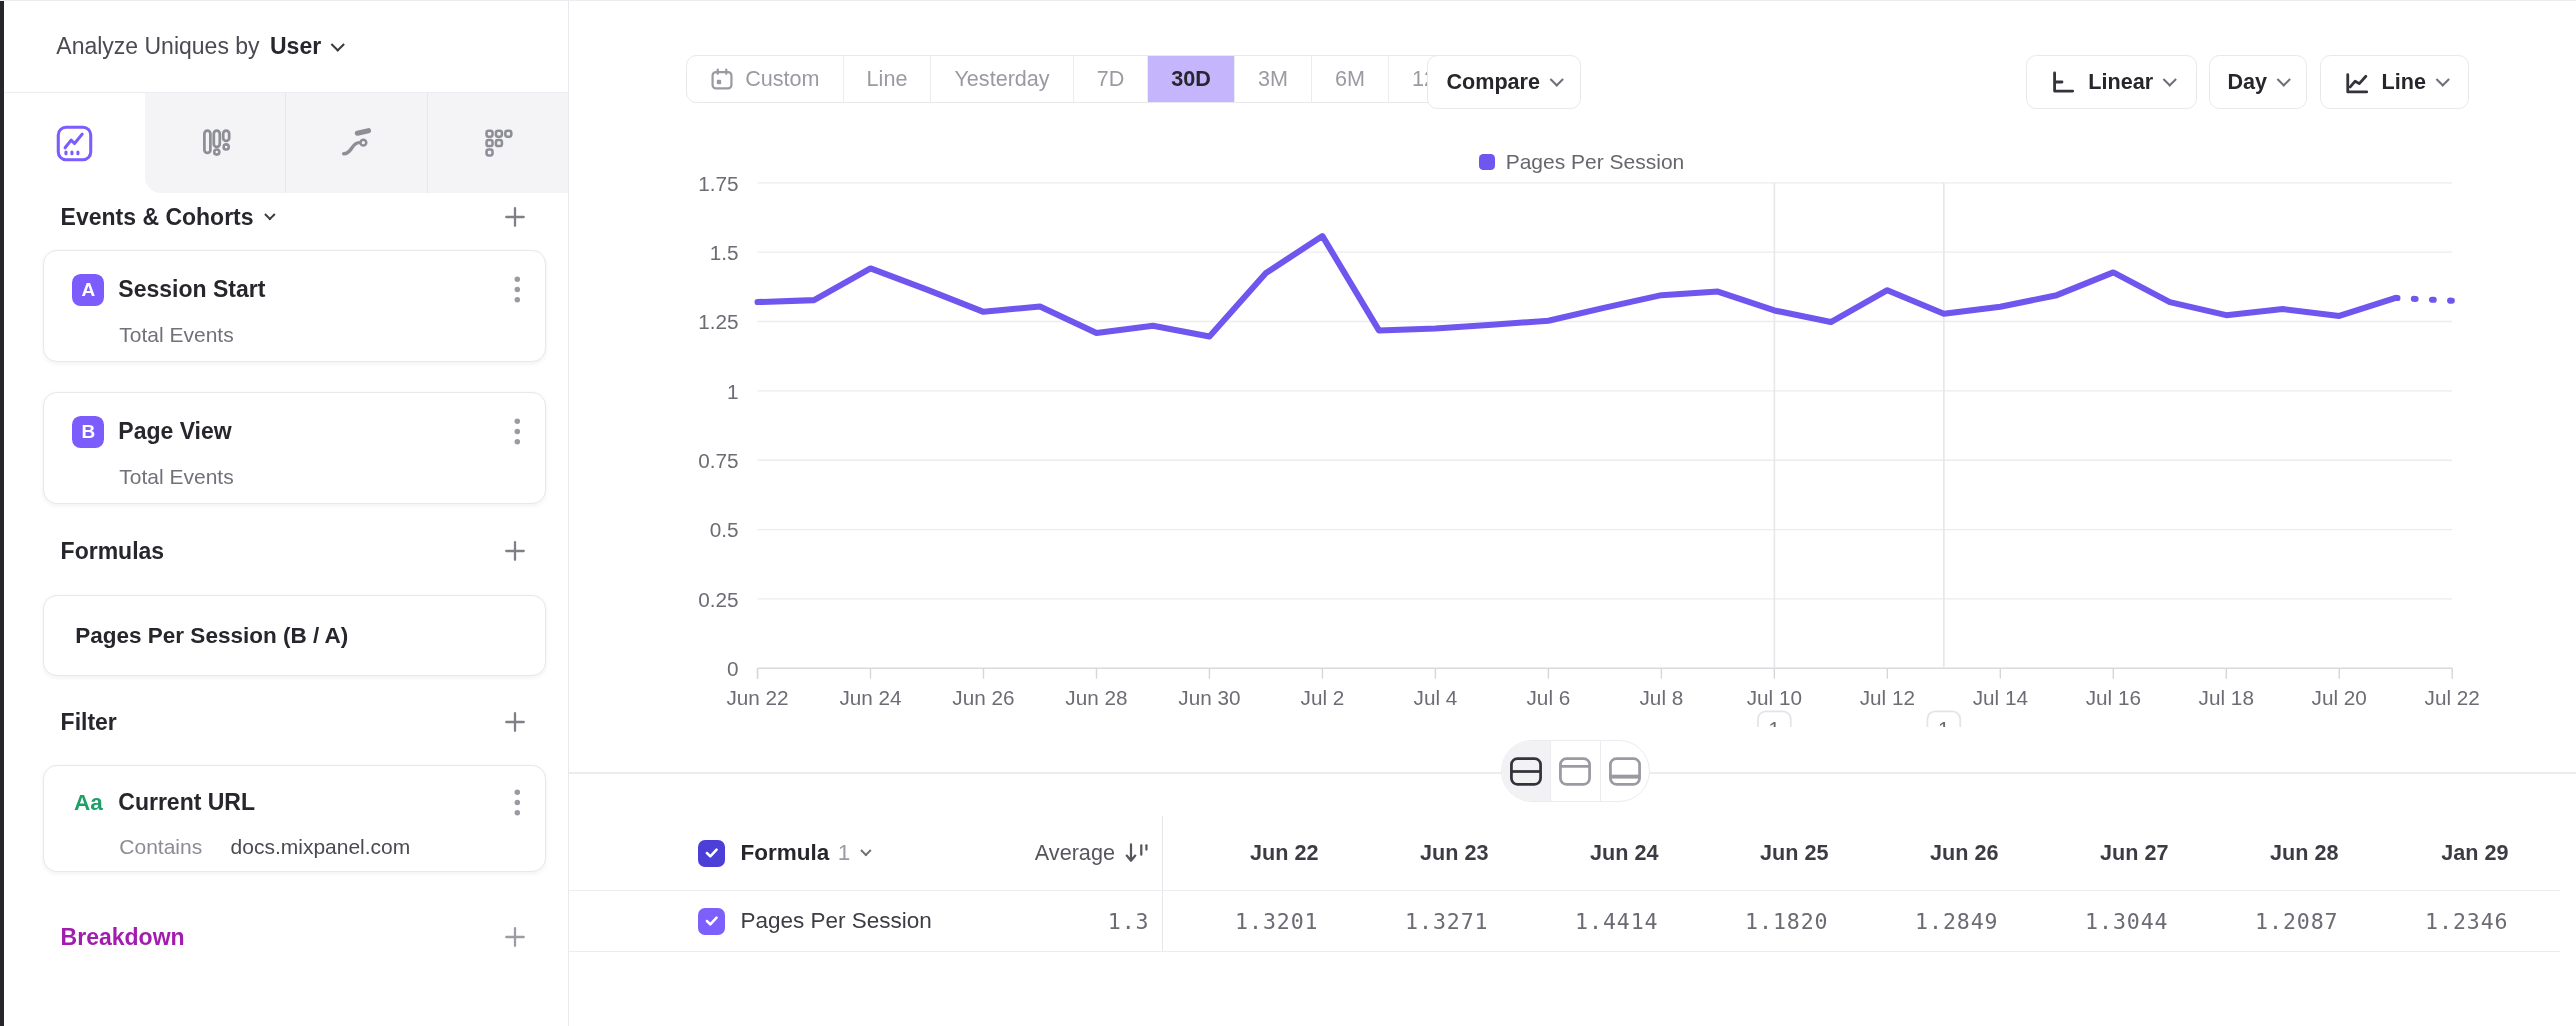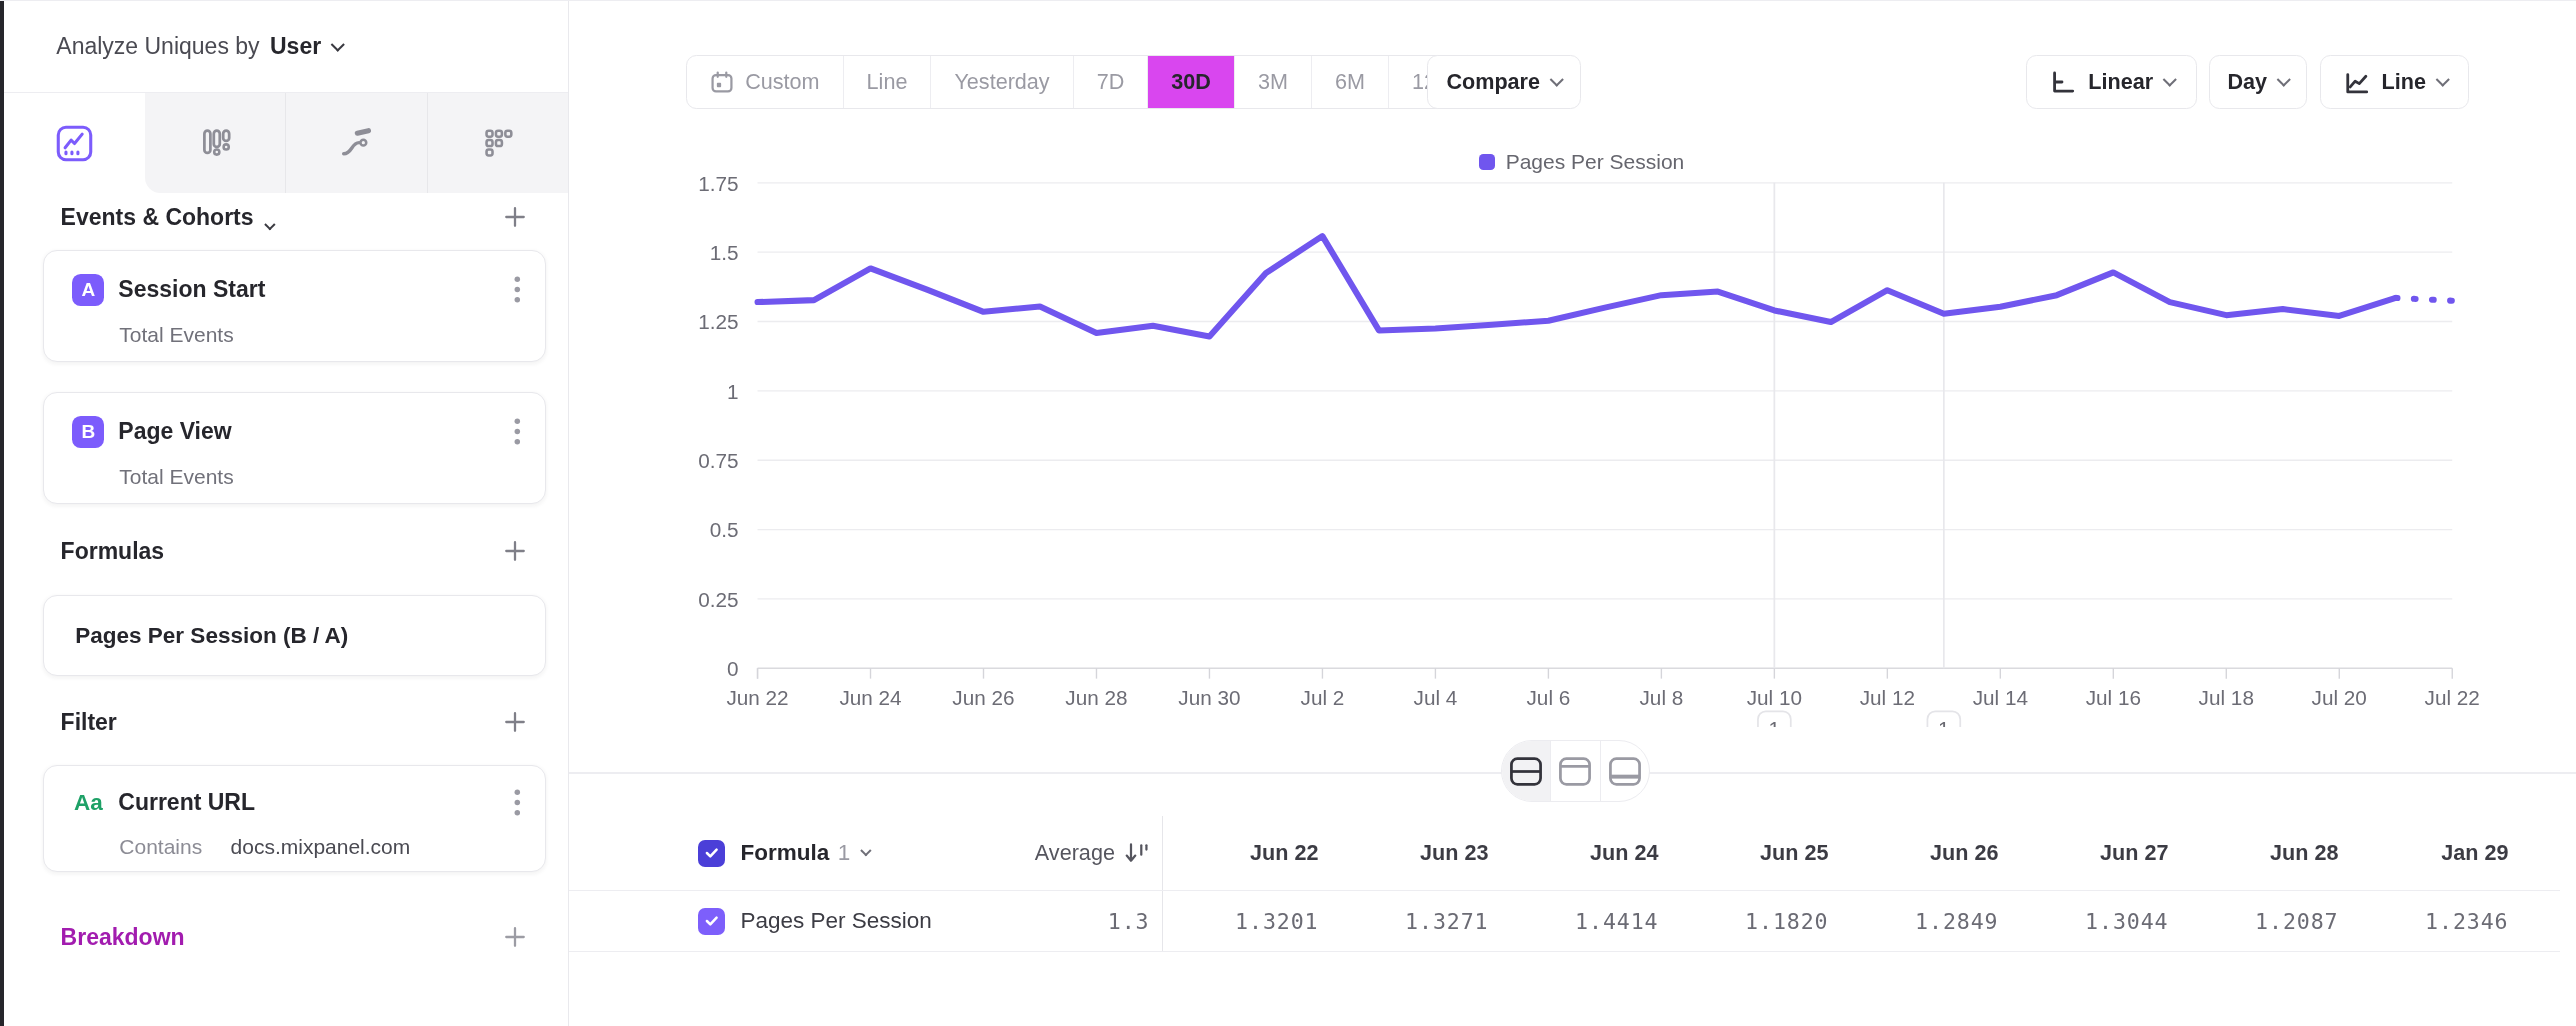--- a/index.html
+++ b/index.html
@@ -20,44 +20,44 @@
 
   .tabbar { display:flex; height:100px; }
   .tab { flex:1; display:flex; align-items:center; justify-content:center; background:#f4f4f6;
     border-left:1.7px solid #e7e7ea; cursor:pointer; }
   .tab:first-child { border-left:none; }
   .tab.active { background:#fff; border-left:none; }
   .tab.active + .tab { border-left:none; border-bottom-left-radius:15.5px; }
 
   .sec-row { display:flex; align-items:center; justify-content:space-between;
     padding:0 45px 0 52px; position:absolute; left:4.3px; width:565px; height:38px; }
-  .sec-title { font-weight:bold; font-size:23px; color:#26262c; display:flex; align-items:flex-end; }
+  .sec-title { font-weight:bold; font-size:23px; color:#26262c; display:flex; align-items:center; }
   .sec-title.muted { color:#a21caf; }
 
   .card { position:absolute; left:39px; width:503px; background:#fff; border:1.7px solid #e8e8ec;
     border-radius:14px; box-shadow:0 1.7px 4.3px rgba(30,30,40,.06); }
   .card-row1 { display:flex; align-items:center; padding:22.5px 24px 0 28px; }
   .badge { width:32px; height:32px; border-radius:8.6px; background:#7c5cfc; color:#fff;
     font-weight:bold; font-size:19px; display:flex; align-items:center; justify-content:center; }
   .card-title { font-weight:bold; font-size:23px; color:#26262c; margin-left:14px; flex:1; }
   .card-sub { padding:17.3px 24px 0 75px; font-size:21px; color:#71717a; }
   .aa { font-weight:bold; font-size:22.5px; color:#1ea167; width:32px; text-align:center; }
   .f-row2 { padding:17.3px 24px 0 75px; font-size:21px; }
   .f-op { color:#8c8c95; margin-right:22.5px; }
   .f-val { color:#4a4a52; }
   .formula-card { display:flex; align-items:center; padding-left:31px;
     font-weight:bold; font-size:22.5px; color:#26262c; }
 
   
-  .range-group { position:absolute; left:686px; top:54px; height:54px; display:flex;
+  .range-group { position:absolute; left:686px; top:54px; height:48px; display:flex;
     border:1.7px solid #e8e8ec; border-radius:10.4px; overflow:hidden; background:#fff; }
   .range-cell { display:flex; align-items:center; padding:0 23px; font-size:21.6px; color:#9a9aa3;
     border-left:1.7px solid #ededf1; cursor:pointer; white-space:nowrap; }
   .range-cell:first-child { border-left:none; }
-  .range-cell.active { background:#d946ef; color:#26262c; font-weight:bold; }
+  .range-cell.active { background:#c4b5fd; color:#26262c; font-weight:bold; }
   .btn { position:absolute; top:54px; height:54px; display:flex; align-items:center; justify-content:center;
     border:1.7px solid #e8e8ec; border-radius:10.4px; background:#fff; font-size:21.6px; font-weight:bold;
     color:#26262c; cursor:pointer; gap:12px; }
 
   
   .legend { position:absolute; left:1479px; top:149px; display:flex; align-items:center; gap:11.2px;
     cursor:pointer; }
   .legend-sq { width:15.5px; height:15.5px; border-radius:4.3px; background:#7056ee; }
   .legend-label { font-size:21px; color:#66666e; }
   svg.chart { position:absolute; left:569px; top:130px; }

